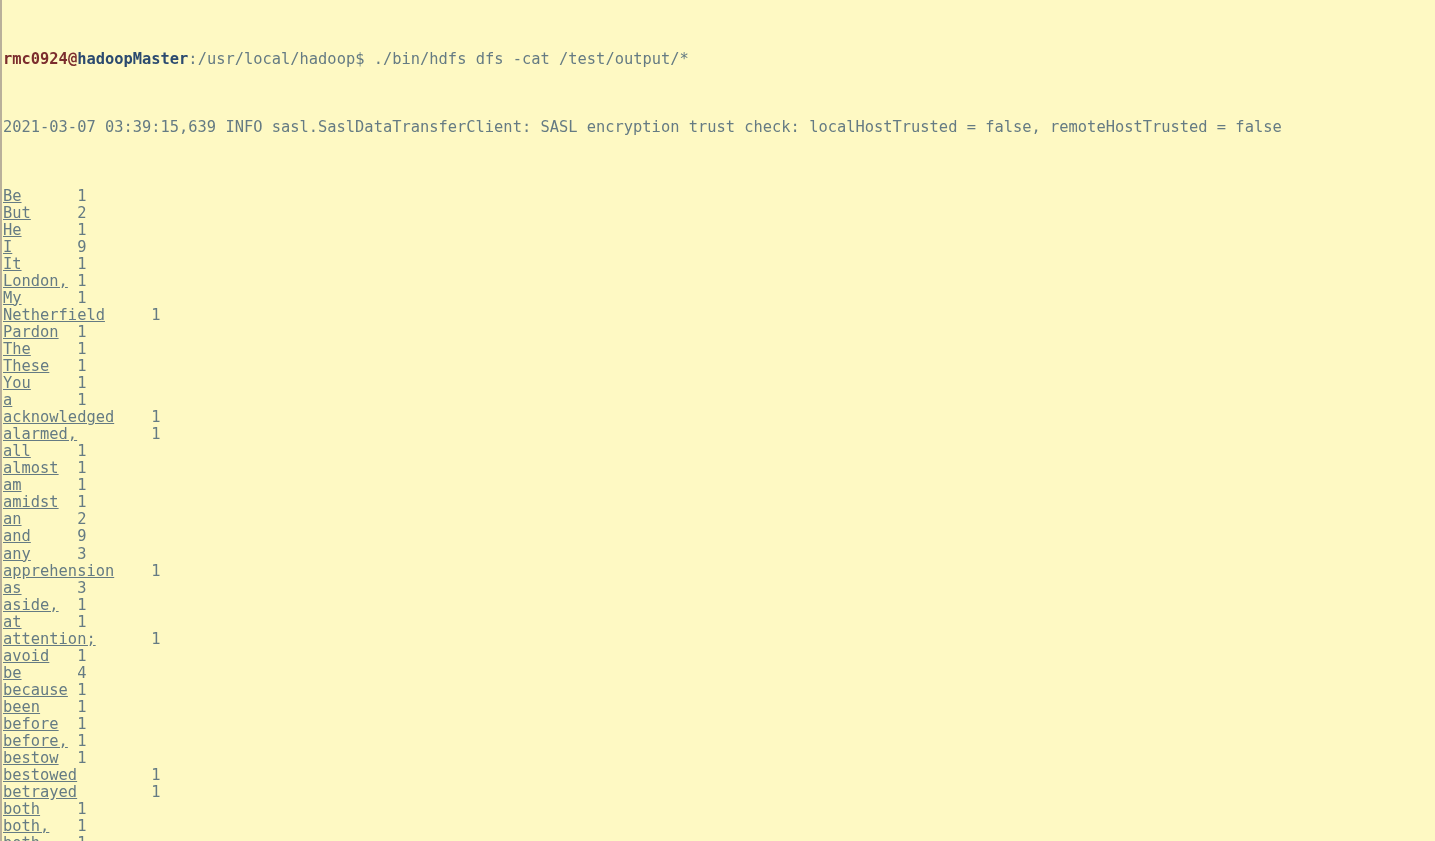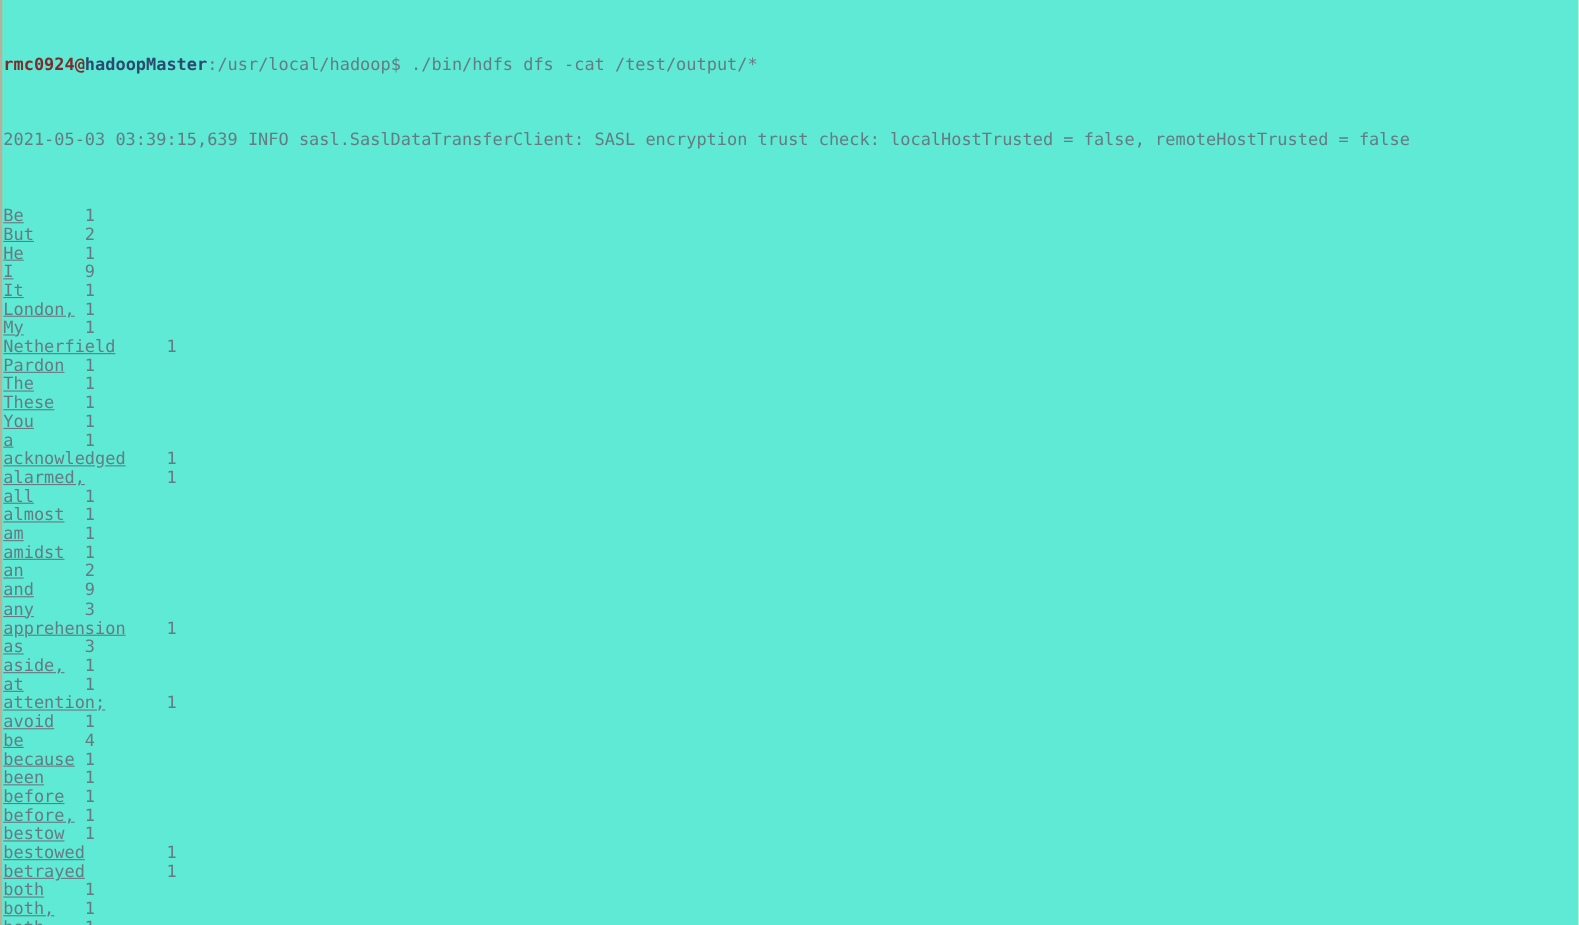--- a/index.html
+++ b/index.html
@@ -10,21 +10,21 @@
   body {
     width: 1435px;
     height: 841px;
     overflow: hidden;
     font-family: "DejaVu Sans Mono", monospace;
   }
   #terminal {
     position: relative;
     width: 1435px;
     height: 841px;
-    background: #5eead4;
+    background: #fef9c3;
     box-sizing: border-box;
     border-left: 2px solid #b9b09a;
     overflow: hidden;
   }
   #screen {
     position: absolute;
     left: 1px;
     top: 0;
     width: 1432px;
     font-size: 15.4px;
@@ -45,18 +45,18 @@
   .count { color: #657b83; }
 </style>
 </head>
 <body>
 
 <div id="terminal">
   <div id="screen">
 
     <div class="line"><span class="user">rmc0924</span><span class="user">@</span><span class="host">hadoopMaster</span><span class="plain">:</span><span class="plain">/usr/local/hadoop</span><span class="plain">$</span><span class="plain"> </span><span class="plain">./bin/hdfs dfs -cat /test/output/*</span></div>
 
-    <div class="line">2021-05-03 03:39:15,639 INFO sasl.SaslDataTransferClient: SASL encryption trust check: localHostTrusted = false, remoteHostTrusted = false</div>
+    <div class="line">2021-03-07 03:39:15,639 INFO sasl.SaslDataTransferClient: SASL encryption trust check: localHostTrusted = false, remoteHostTrusted = false</div>
 
     <div id="wordcount-output"><div class="line"><span class="word">Be</span><span>      </span><span class="count">1</span></div><div class="line"><span class="word">But</span><span>     </span><span class="count">2</span></div><div class="line"><span class="word">He</span><span>      </span><span class="count">1</span></div><div class="line"><span class="word">I</span><span>       </span><span class="count">9</span></div><div class="line"><span class="word">It</span><span>      </span><span class="count">1</span></div><div class="line"><span class="word">London,</span><span> </span><span class="count">1</span></div><div class="line"><span class="word">My</span><span>      </span><span class="count">1</span></div><div class="line"><span class="word">Netherfield</span><span>     </span><span class="count">1</span></div><div class="line"><span class="word">Pardon</span><span>  </span><span class="count">1</span></div><div class="line"><span class="word">The</span><span>     </span><span class="count">1</span></div><div class="line"><span class="word">These</span><span>   </span><span class="count">1</span></div><div class="line"><span class="word">You</span><span>     </span><span class="count">1</span></div><div class="line"><span class="word">a</span><span>       </span><span class="count">1</span></div><div class="line"><span class="word">acknowledged</span><span>    </span><span class="count">1</span></div><div class="line"><span class="word">alarmed,</span><span>        </span><span class="count">1</span></div><div class="line"><span class="word">all</span><span>     </span><span class="count">1</span></div><div class="line"><span class="word">almost</span><span>  </span><span class="count">1</span></div><div class="line"><span class="word">am</span><span>      </span><span class="count">1</span></div><div class="line"><span class="word">amidst</span><span>  </span><span class="count">1</span></div><div class="line"><span class="word">an</span><span>      </span><span class="count">2</span></div><div class="line"><span class="word">and</span><span>     </span><span class="count">9</span></div><div class="line"><span class="word">any</span><span>     </span><span class="count">3</span></div><div class="line"><span class="word">apprehension</span><span>    </span><span class="count">1</span></div><div class="line"><span class="word">as</span><span>      </span><span class="count">3</span></div><div class="line"><span class="word">aside,</span><span>  </span><span class="count">1</span></div><div class="line"><span class="word">at</span><span>      </span><span class="count">1</span></div><div class="line"><span class="word">attention;</span><span>      </span><span class="count">1</span></div><div class="line"><span class="word">avoid</span><span>   </span><span class="count">1</span></div><div class="line"><span class="word">be</span><span>      </span><span class="count">4</span></div><div class="line"><span class="word">because</span><span> </span><span class="count">1</span></div><div class="line"><span class="word">been</span><span>    </span><span class="count">1</span></div><div class="line"><span class="word">before</span><span>  </span><span class="count">1</span></div><div class="line"><span class="word">before,</span><span> </span><span class="count">1</span></div><div class="line"><span class="word">bestow</span><span>  </span><span class="count">1</span></div><div class="line"><span class="word">bestowed</span><span>        </span><span class="count">1</span></div><div class="line"><span class="word">betrayed</span><span>        </span><span class="count">1</span></div><div class="line"><span class="word">both</span><span>    </span><span class="count">1</span></div><div class="line"><span class="word">both,</span><span>   </span><span class="count">1</span></div><div class="line"><span class="word">both.</span><span>   </span><span class="count">1</span></div></div>
 
   </div>
 </div>
 
 </body></html>

